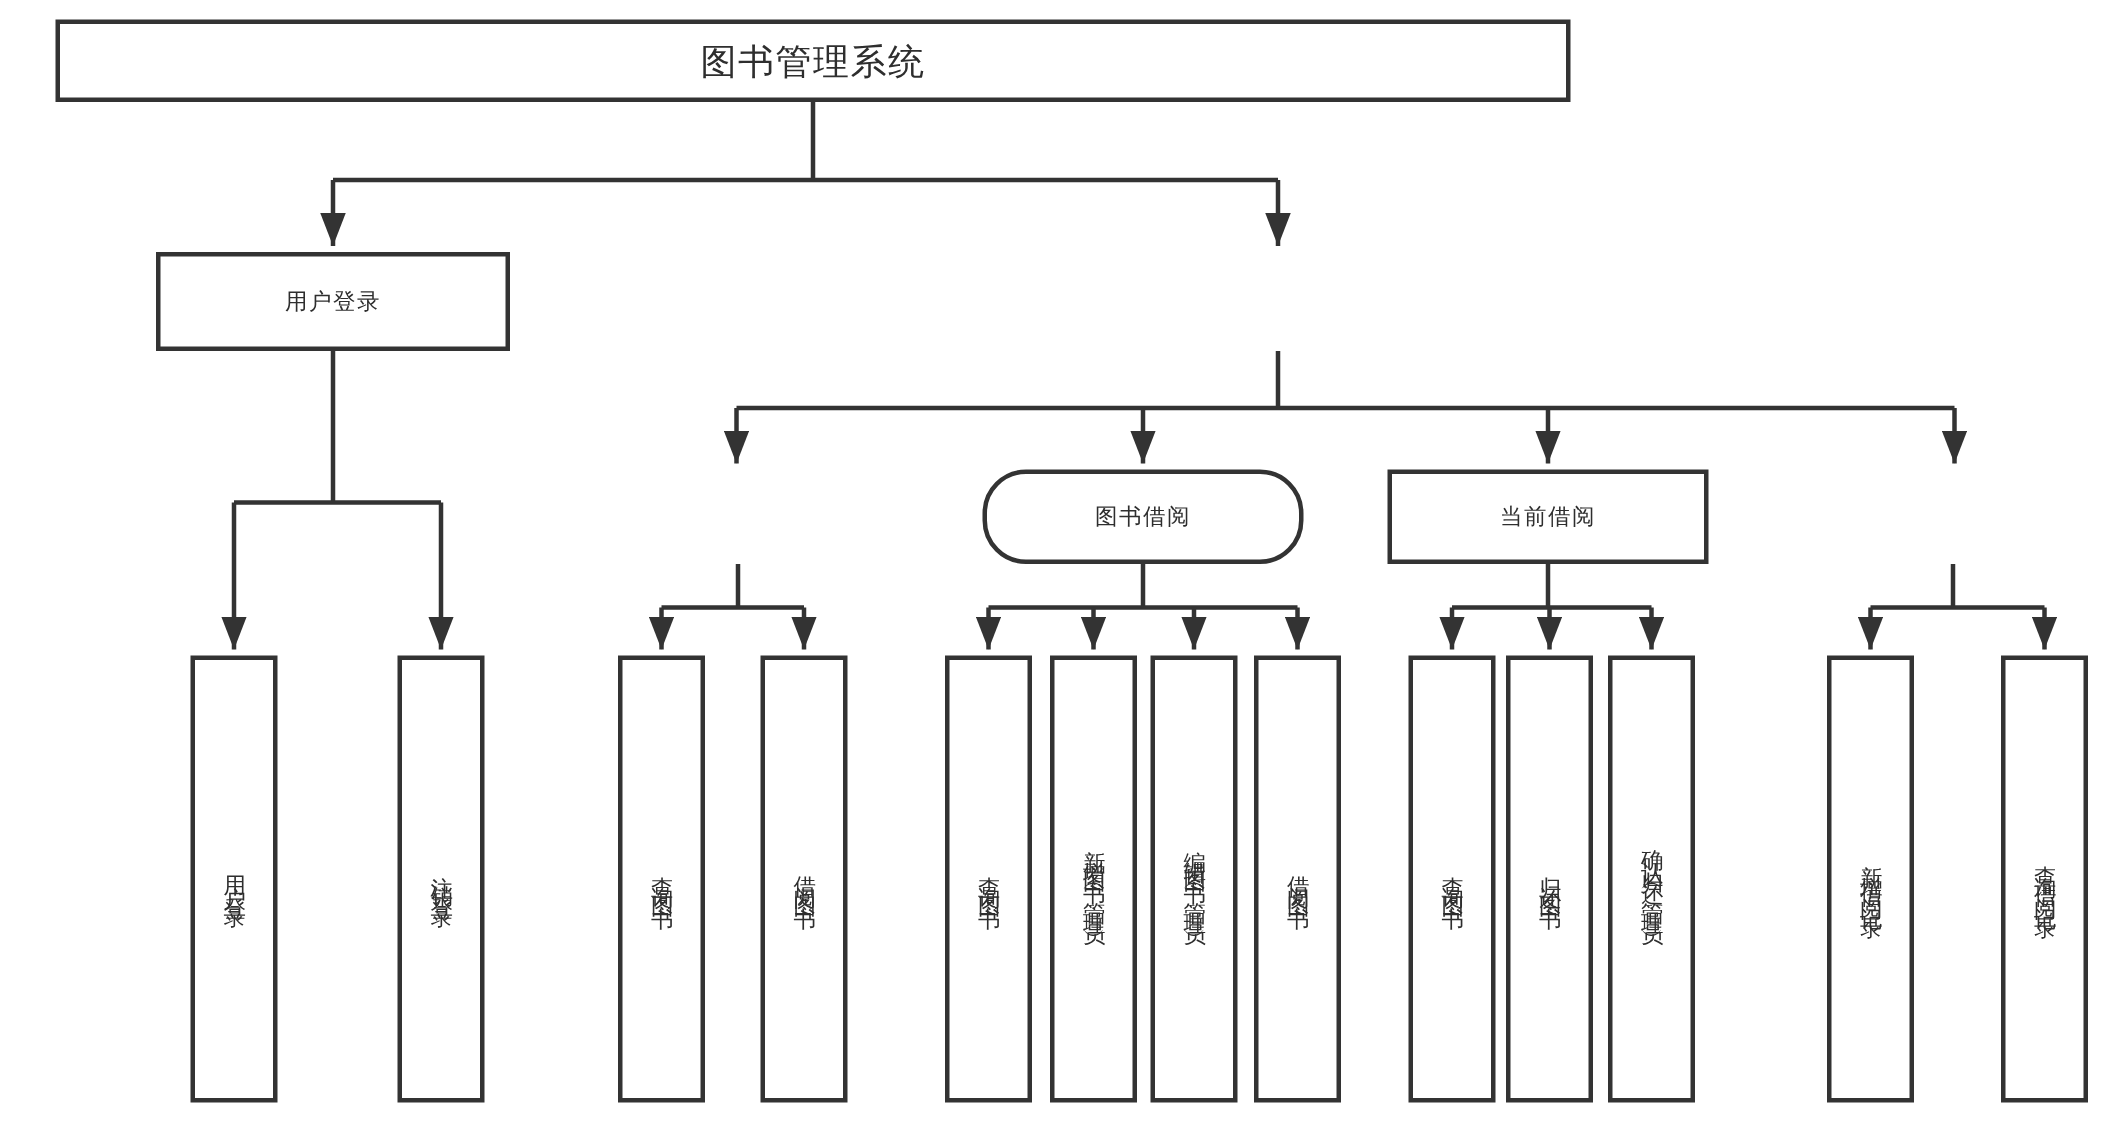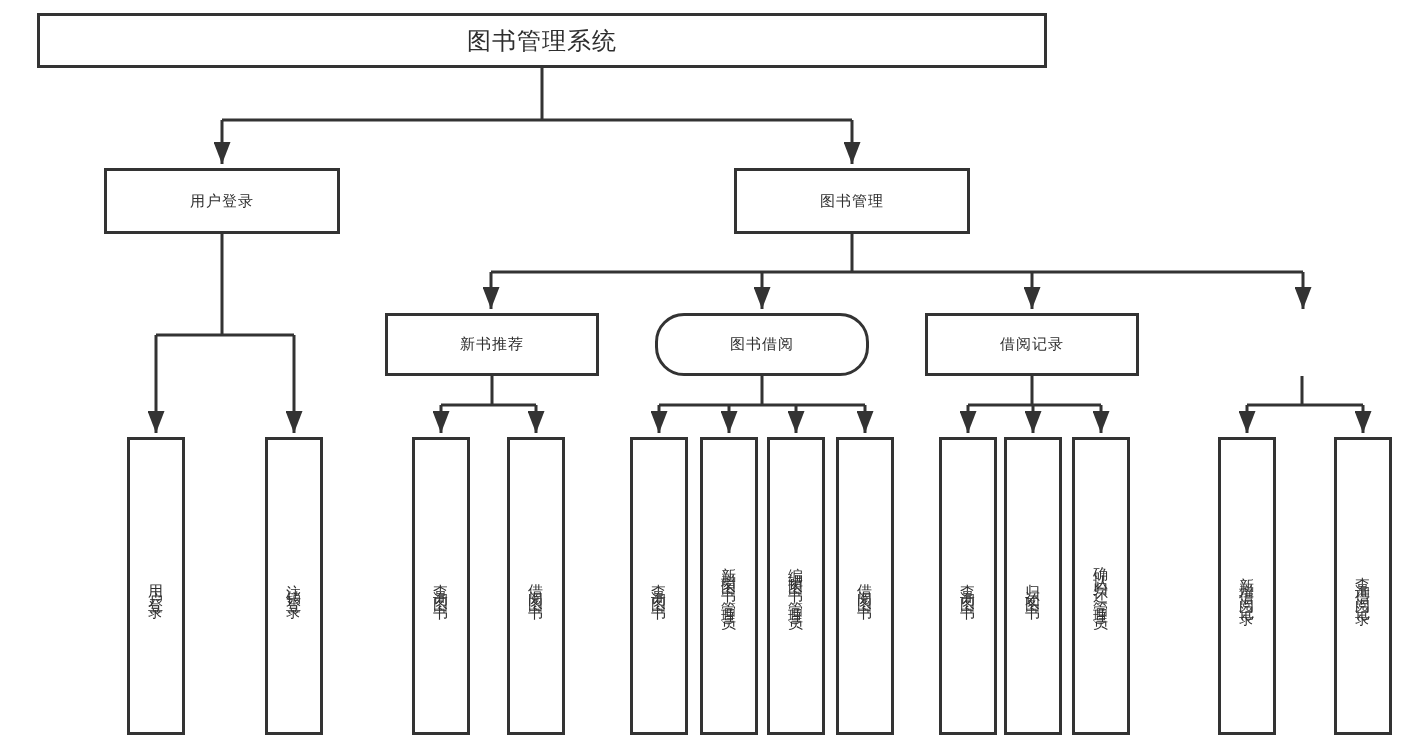--- a/index.html
+++ b/index.html
@@ -95,25 +95,23 @@
       <line x1="1011" y1="405" x2="1011" y2="433" marker-end="url(#arw)"></line>
       <line x1="1079" y1="405" x2="1079" y2="433" marker-end="url(#arw)"></line>
       <line x1="1225" y1="405" x2="1225" y2="433" marker-end="url(#arw)"></line>
       <line x1="1341" y1="405" x2="1341" y2="433" marker-end="url(#arw)"></line>
     </g>
   </svg>
 
   <div class="node" style="left:15px; top:13px; width:1010px; height:55px; font-size:24px;">图书管理系统</div>
 
   <div class="node" style="left:82px; top:168px; width:236px; height:66px;">用户登录</div>
-  <div class="node" style="left:712px; top:168px; width:236px; height:66px;">图书管理</div>
 
-  <div class="node" style="left:363px; top:313px; width:214px; height:63px;">新书推荐</div>
   <div class="node" style="left:633px; top:313px; width:214px; height:63px;border-radius:29px;">图书借阅</div>
-  <div class="node" style="left:903px; top:313px; width:214px; height:63px;">借阅记录</div>
+  <div class="node" style="left:903px; top:313px; width:214px; height:63px;">当前借阅</div>
 
   <div class="node vertical" style="left:105px; top:437px; width:58px; height:298px;">用户登录</div>
   <div class="node vertical" style="left:243px; top:437px; width:58px; height:298px;">注销登录</div>
 
   <div class="node vertical" style="left:390px; top:437px; width:58px; height:298px;">查询图书</div>
   <div class="node vertical" style="left:485px; top:437px; width:58px; height:298px;">借阅图书</div>
 
   <div class="node vertical" style="left:608px; top:437px; width:58px; height:298px;">查询图书</div>
   <div class="node vertical" style="left:678px; top:437px; width:58px; height:298px;">新增图书（管理员）</div>
   <div class="node vertical" style="left:745px; top:437px; width:58px; height:298px;">编辑图书（管理员）</div>

